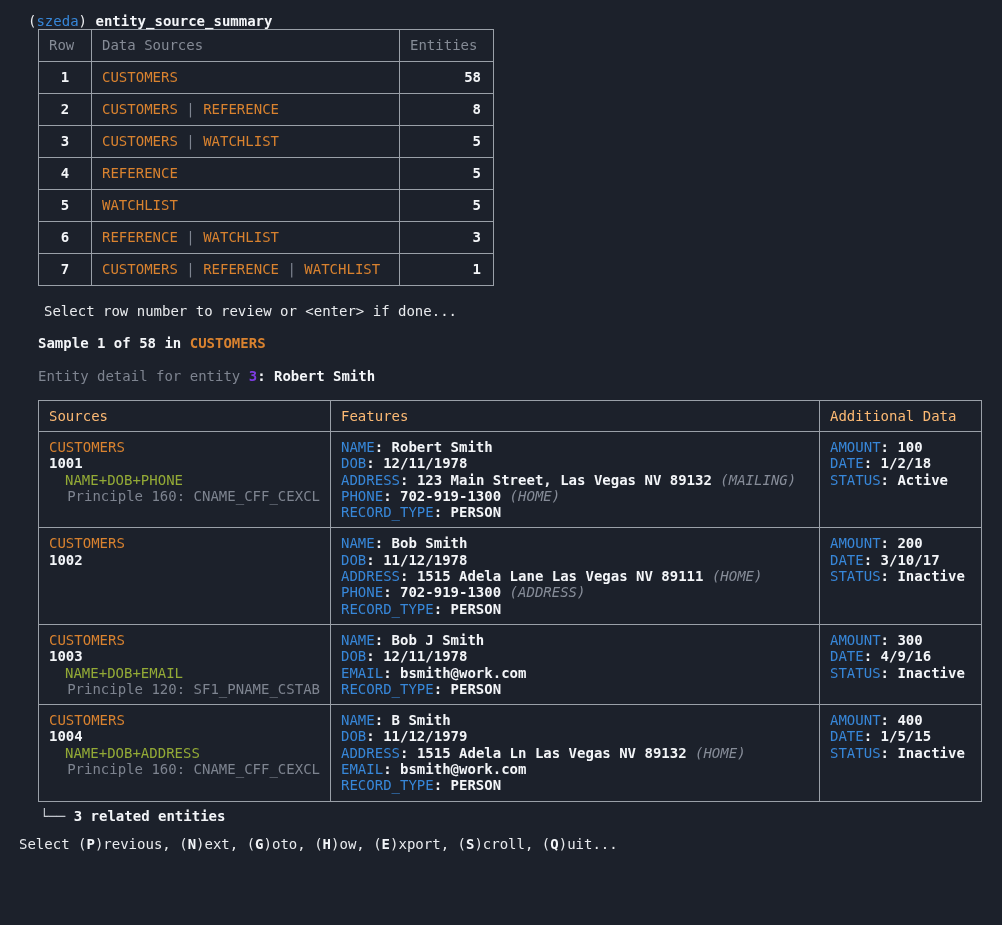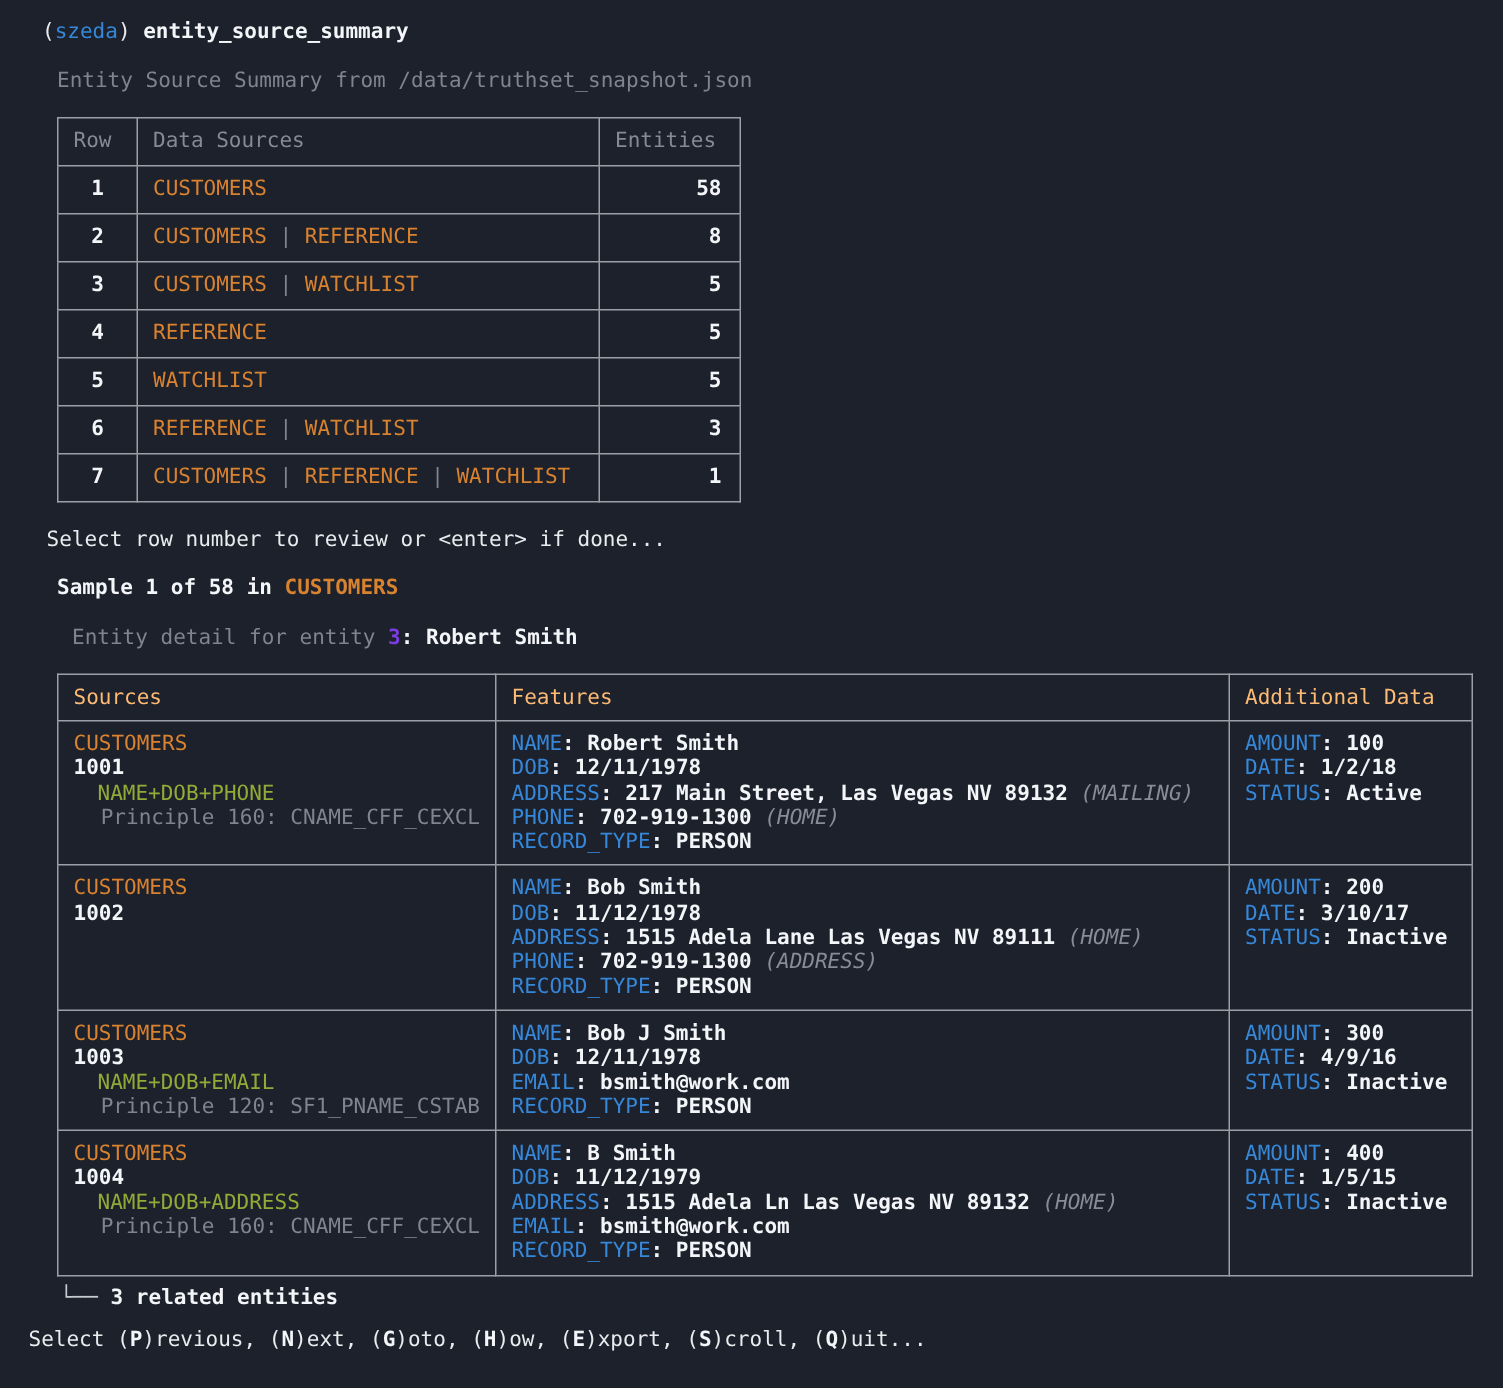--- a/index.html
+++ b/index.html
@@ -32,23 +32,23 @@
   .summary-table th{color:#858b96;font-weight:normal;text-align:left;padding:6px 10px;line-height:19px;}
   .summary-table td{padding:6px 10px;line-height:19px;}
   .summary-table .col-row{width:53px;}
   .summary-table .col-src{width:308px;}
   .summary-table .col-cnt{width:94px;}
   .summary-table td.cell-row{text-align:center;font-weight:bold;color:#f3f5f8;}
   .summary-table td.cell-cnt{text-align:right;font-weight:bold;color:#f3f5f8;padding-right:12px;}
   .summary-table td.cell-src{white-space:pre;color:#d9822f;}
   .src-sep{color:#7e8490;white-space:pre;}
 
-  .select-line{margin:17px 0 16px 3px;}
+  .select-line{margin:17px 0 16px 16px;}
   .sample-line{margin:0 0 17px 10px;font-weight:bold;color:#f3f5f8;line-height:16px;white-space:pre;}
-  .detail-title{margin:0 0 16px 20px;color:#7e8490;line-height:16px;white-space:pre;}
+  .detail-title{margin:0 0 16px 10px;color:#7e8490;line-height:16px;white-space:pre;}
 
   .detail-table{width:943px;}
   .detail-table th{color:#fdba74;font-weight:normal;text-align:left;padding:7px 10px;line-height:16px;}
   .detail-table td{padding:7px 10px;line-height:16.3px;vertical-align:top;}
   .detail-table .col-sources{width:292px;}
   .detail-table .col-features{width:489px;}
   .detail-table .col-add{width:162px;}
   .kv{white-space:pre-wrap;}
   .kv .note{margin-left:1ch;}
   .principle{color:#7e8490;white-space:pre;text-align:right;}
@@ -60,21 +60,20 @@
   .menu-line{margin-left:-9px;white-space:pre;line-height:16px;}
   .menu-key{font-weight:bold;color:#f3f5f8;}
 </style>
 </head>
 <body>
 
 <div class="screen">
 
   <div class="line"><span class="t-white">(</span><span class="t-blue">szeda</span><span class="t-white">)</span><span class="cmd">entity_source_summary</span></div>
 
-  <div class="section-title">Entity Source Summary from /data/truthset_snapshot.json</div>
 
   <table class="summary-table">
     <colgroup>
         <col class="col-row">
         <col class="col-src">
         <col class="col-cnt">
       </colgroup>
     <tbody>
         <tr>
       <th>Row</th>
@@ -141,21 +140,21 @@
     <tr>
       <td>
         <div class="t-orange">CUSTOMERS</div>
         <div class="rec-id">1001</div>
         <div class="t-green">NAME+DOB+PHONE</div>
         <div class="principle"> Principle 160: CNAME_CFF_CEXCL</div>
       </td>
       <td>
         <div class="kv"><span class="t-blue">NAME</span><span class="t-bold">: </span><span class="t-bold">Robert Smith</span></div>
         <div class="kv"><span class="t-blue">DOB</span><span class="t-bold">: </span><span class="t-bold">12/11/1978</span></div>
-        <div class="kv"><span class="t-blue">ADDRESS</span><span class="t-bold">: </span><span class="t-bold">217 Main Street, Las Vegas NV 89132</span><span class="t-italic note">(MAILING)</span></div>
+        <div class="kv"><span class="t-blue">ADDRESS</span><span class="t-bold">: </span><span class="t-bold">123 Main Street, Las Vegas NV 89132</span><span class="t-italic note">(MAILING)</span></div>
         <div class="kv"><span class="t-blue">PHONE</span><span class="t-bold">: </span><span class="t-bold">702-919-1300</span><span class="t-italic note">(HOME)</span></div>
         <div class="kv"><span class="t-blue">RECORD_TYPE</span><span class="t-bold">: </span><span class="t-bold">PERSON</span></div>
       </td>
       <td>
         <div class="kv"><span class="t-blue">AMOUNT</span><span class="t-bold">: </span><span class="t-bold">100</span></div>
         <div class="kv"><span class="t-blue">DATE</span><span class="t-bold">: </span><span class="t-bold">1/2/18</span></div>
         <div class="kv"><span class="t-blue">STATUS</span><span class="t-bold">: </span><span class="t-bold">Active</span></div>
       </td>
     </tr>
 

